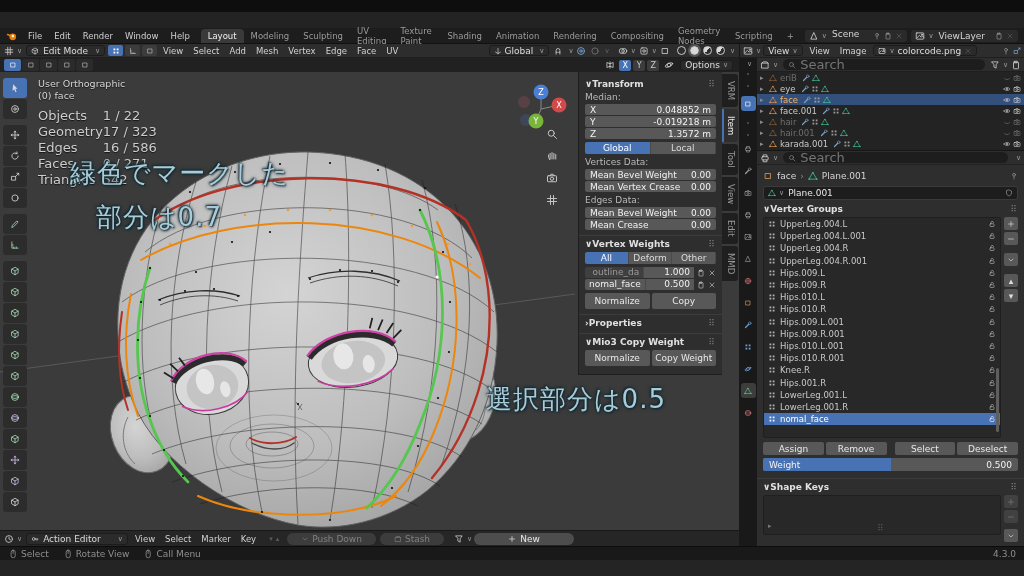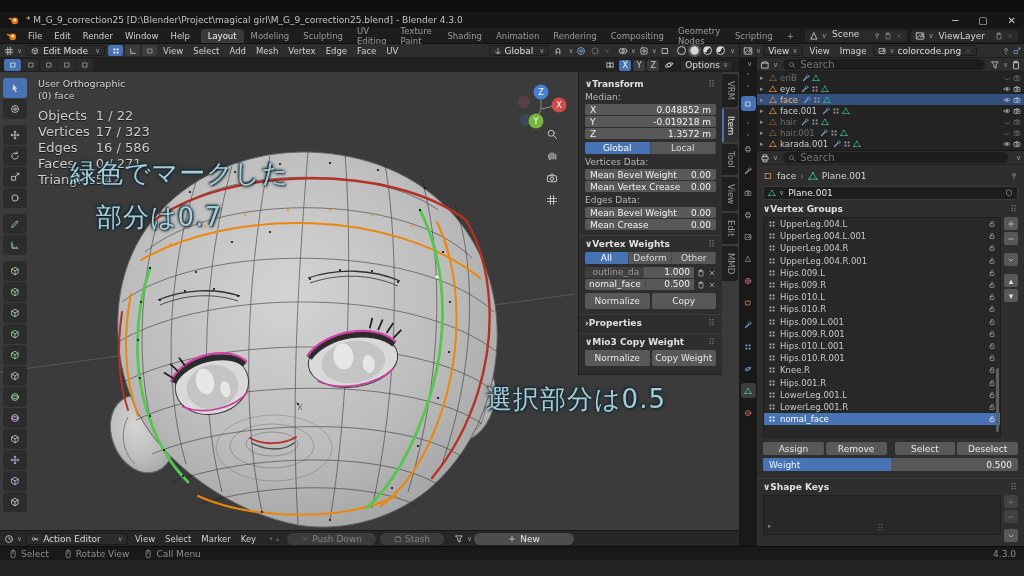--- a/index.html
+++ b/index.html
@@ -89,21 +89,21 @@
 #imgh{left:739px;top:44px;width:285px;height:14px;background:#2d2d2d;border-bottom:1px solid #1f1f1f;border-left:1px solid #161616;display:flex;align-items:center;padding:0 3px;overflow:hidden}
 #rightbody{left:739px;top:58px;width:285px;height:488px;display:flex}
 #lstrip{width:18px;background:#191919;display:flex;flex-direction:column;align-items:center;padding-top:2px}
 #lstrip .dot{width:2px;height:2px;border-radius:50%;background:#555;margin:5px 0}
 #lstrip .pt{width:15px;height:15px;display:flex;align-items:center;justify-content:center;border-radius:3px;margin-bottom:7px;color:#9c9c9c}
 #lstrip .pt.act{background:#3d3d3d;color:#5fc08a}
 #lstrip .pt.blue{background:#4772b3;color:#fff;margin:4px 0 6px 0}
 #rcontent{flex:1;display:flex;flex-direction:column;min-width:0}
 #outh{height:14px;background:#2d2d2d;border-bottom:1px solid #1f1f1f;display:flex;align-items:center;padding:0 3px}
 .search{flex:1;display:flex;align-items:center;background:#1d1d1d;border-radius:7px;height:11px;margin:0 5px;padding:0 5px;color:#8a8a8a}
-.search input{background:transparent;border:0;outline:0;color:#bbb;font-family:inherit;font-size:10px;width:100%;margin-left:4px}
+.search input{background:transparent;border:0;outline:0;color:#bbb;font-family:inherit;font-size:13px;width:100%;margin-left:4px}
 #outlist{height:78px;background:#232323;overflow:hidden}
 .o-row{display:flex;align-items:center;height:11px;padding:0 3px;color:#c9c9c9}
 .o-row .o-exp{width:9px;color:#8a8a8a;font-size:7px}
 .o-row .lbl{margin:0 3px;font-size:8.5px}
 .o-row.seld{background:#33507c}
 .o-row.hid{color:#6e6e6e}
 .o-row.hid .oc-or{opacity:.5}
 .oc-or{color:#e8964a}.oc-gr{color:#3fbf92}.oc-bl{color:#7aa0c8}.oc-gy{color:#9a9a9a}
 .o-ic{margin-left:2px}
 #proph{height:15px;background:#2d2d2d;border-top:1px solid #161616;border-bottom:1px solid #222;display:flex;align-items:center;padding:0 3px}
@@ -302,32 +302,20 @@
         <circle cx="9" cy="8" r="1.8" fill="#fff" stroke="none"></circle>
         <path d="M2 6l5 2" stroke="#e87d0d" stroke-width="2"></path>
       </symbol>
 </defs>
 </svg>
 
 <div id="frame">
 
   <div id="topstrip" class="abs"></div>
 
-  <div id="titlebar" class="abs">
-    <svg class="ic s12">
-        <use href="#i-blender"></use>
-      </svg>
-    <span class="nw" style="margin-left:6px">* M_G_9_correction25 [D:\Blender\Project\magical girl\M_G_9_correction25.blend] - Blender 4.3.0</span>
-    <span class="grow"></span>
-    <span id="winbtns" class="row">
-      <span>─</span>
-      <span>▢</span>
-      <span>✕</span>
-    </span>
-  </div>
 
   <div id="menubar" class="abs">
     <svg class="ic s12" style="margin:0 4px 0 6px">
         <use href="#i-blender"></use>
       </svg>
     <span class="menu">File</span>
     <span class="menu">Edit</span>
     <span class="menu">Render</span>
     <span class="menu">Window</span>
     <span class="menu">Help</span>
@@ -726,21 +714,21 @@
     <div id="stats" class="abs">
       <div class="t1">User Orthographic</div>
       <div class="t1">(0) face</div>
       <table>
         <tbody>
             <tr>
               <td>Objects</td>
               <td>1 / 22</td>
             </tr>
         <tr>
-              <td>Vertices</td>
+              <td>Geometry</td>
               <td>17 / 323</td>
             </tr>
         <tr>
               <td>Edges</td>
               <td>16 / 586</td>
             </tr>
         <tr>
               <td>Faces</td>
               <td>0 / 271</td>
             </tr>

